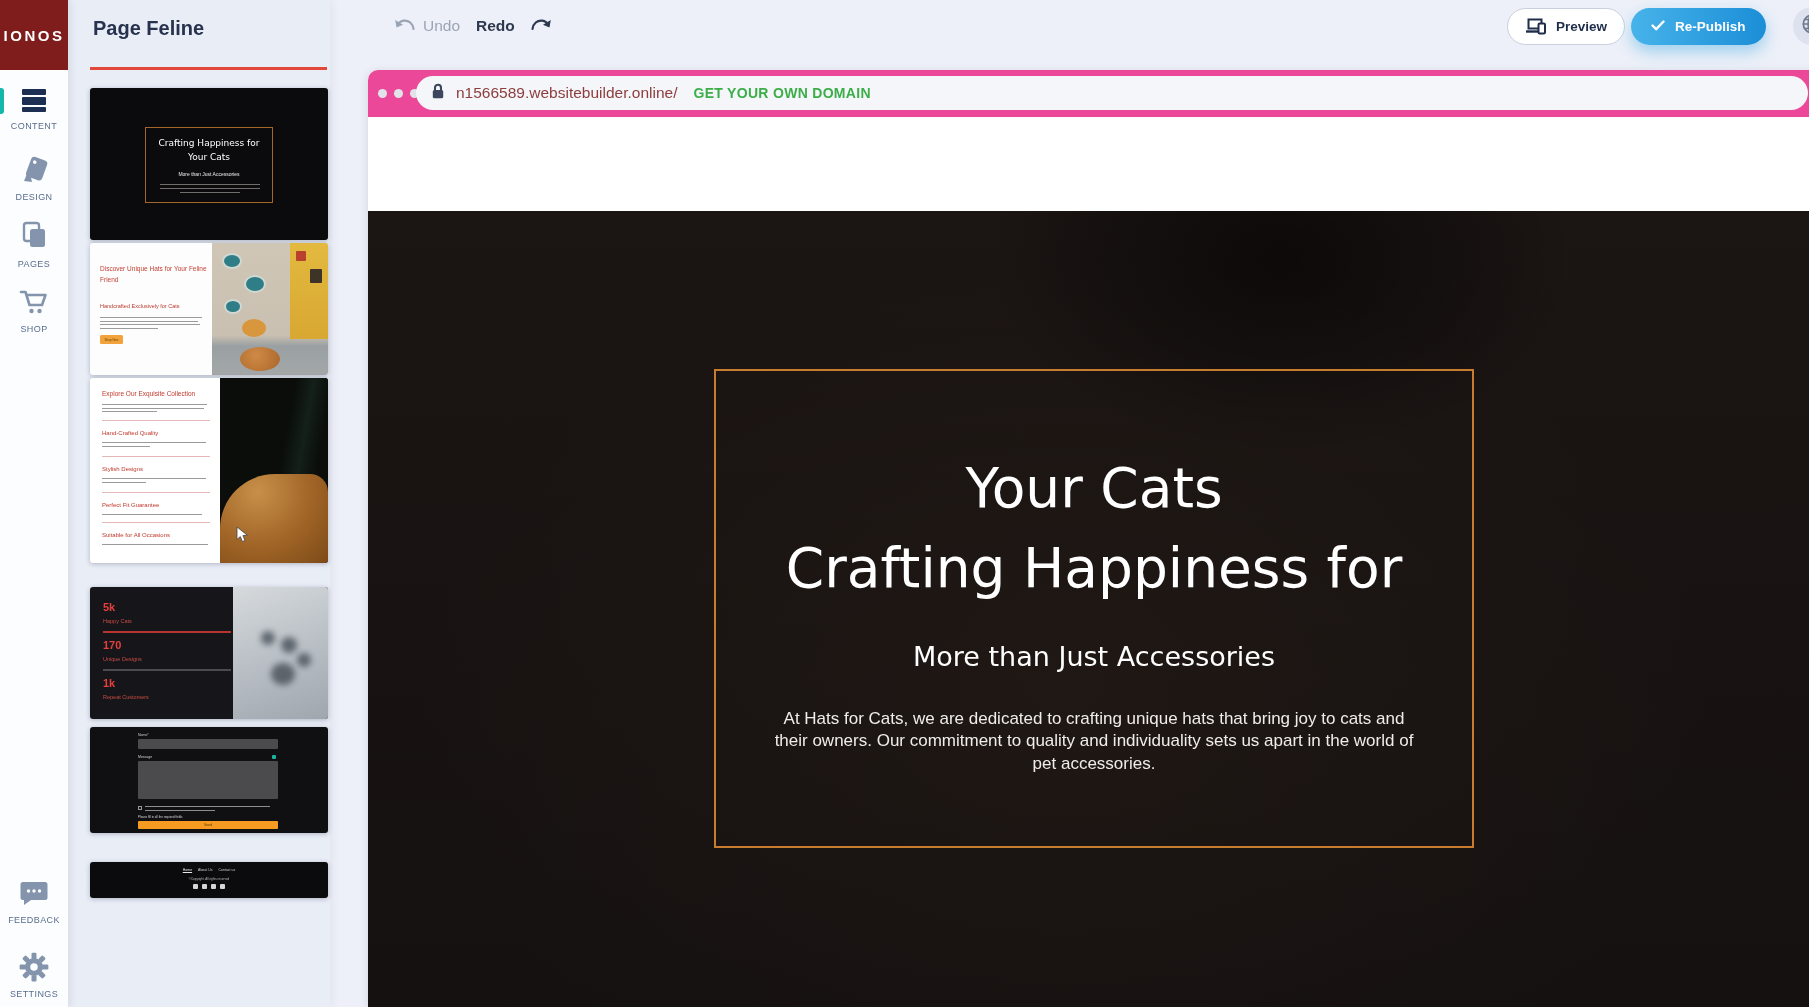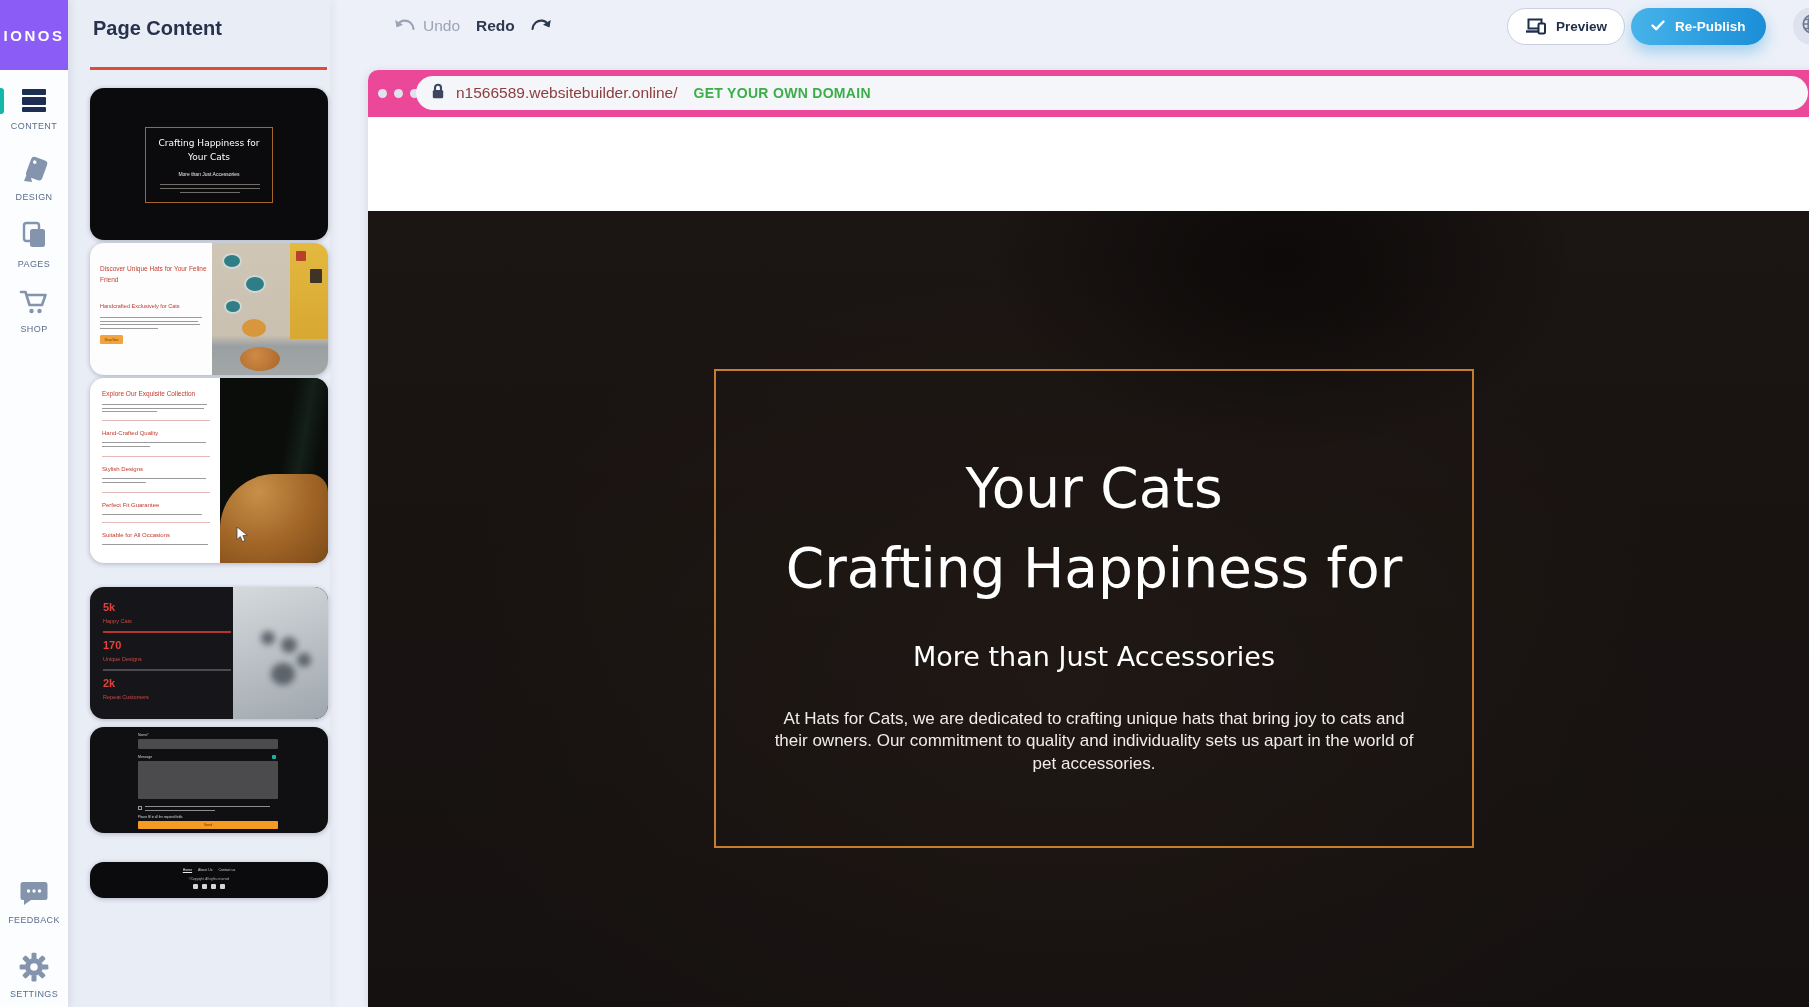--- a/index.html
+++ b/index.html
@@ -7,35 +7,35 @@
   body {
     position:relative; overflow:hidden;
     font-family:"Liberation Sans", sans-serif;
     background:#edf0f8;
   }
   .abs { position:absolute; }
 
   
   .iconbar { position:absolute; left:0; top:0; width:68px; height:100%;
     background:#fbfdff; box-shadow:2px 0 8px rgba(30,40,70,.10); z-index:30; }
-  .logo { width:68px; height:70px; background:#8b5cf6; color:#fff;
+  .logo { width:68px; height:70px; background:#7f1d1d; color:#fff;
     display:flex; align-items:center; justify-content:center;
     font-weight:bold; font-size:15px; letter-spacing:2.5px; }
   .side-item { position:absolute; left:0; width:68px; text-align:center; cursor:pointer; }
   .side-item .lbl { display:block; font-size:9px; letter-spacing:.4px; color:#5a6d8c; margin-top:3px; }
   .active-indicator { position:absolute; left:0; top:88px; width:4px; height:26px;
     background:#14b8ab; border-radius:0 3px 3px 0; }
 
   
   .panel { position:absolute; left:68px; top:0; width:262px; height:100%;
     background:#e9edf6; z-index:20; box-shadow:3px 0 8px rgba(30,40,70,.05); }
   .panel-title { position:absolute; left:25px; top:17px; font-size:20px;
     font-weight:bold; color:#26324e; }
   .tab-rule { position:absolute; left:22px; top:67px; width:237px; height:3px; background:#e2493a; }
-  .thumb { position:absolute; left:22px; width:238px; border-radius:14px;
+  .thumb { position:absolute; left:22px; width:238px; border-radius:3px;
     overflow:hidden; box-shadow:0 1px 5px rgba(20,30,60,.28); cursor:pointer; }
   .ln { position:absolute; height:1px; background:#9b9b9b; }
 
   
   .t1 { top:88px; height:152px; background:#0b0b0d; }
   .t1-box { position:absolute; left:55px; top:39px; width:128px; height:76px;
     border:1px solid #a5662a; }
   .t1-title { position:absolute; top:9px; left:6px; right:6px; text-align:center;
     font-size:9px; line-height:1.55; color:#fff; font-family:"DejaVu Sans",sans-serif; }
   .t1-sub { position:absolute; top:43px; left:0; right:0; text-align:center;
@@ -238,21 +238,21 @@
           <circle cx="12" cy="12" r="7.2"></circle>
           <circle cx="12" cy="12" r="3" fill="#fbfdff"></circle>
         </g>
       </svg>
     </span>
     <span class="lbl">SETTINGS</span>
   </div>
 </aside>
 
 <section class="panel">
-  <h1 class="panel-title">Page Content</h1>
+  <h1 class="panel-title">Page Feline</h1>
   <div class="tab-rule"></div>
 
   <div class="thumb t1">
     <div class="t1-box">
       <div class="t1-title">Crafting Happiness for Your Cats</div>
       <div class="t1-sub">More than Just Accessories</div>
       <div class="ln" style="left:14px; top:56px; width:100px; background:#716d6a;"></div>
       <div class="ln" style="left:14px; top:60px; width:100px; background:#716d6a;"></div>
       <div class="ln" style="left:34px; top:64px; width:60px; background:#716d6a;"></div>
     </div>
@@ -314,21 +314,21 @@
     </svg>
   </div>
 
   <div class="thumb t4">
     <div class="val" style="top:14px;">5k</div>
     <div class="slb" style="top:31px;">Happy Cats</div>
     <div class="shr" style="top:44px; background:#b5342e;"></div>
     <div class="val" style="top:52px;">170</div>
     <div class="slb" style="top:69px;">Unique Designs</div>
     <div class="shr" style="top:82px; background:#4a4a50;"></div>
-    <div class="val" style="top:90px;">2k</div>
+    <div class="val" style="top:90px;">1k</div>
     <div class="slb" style="top:107px;">Repeat Customers</div>
     <div class="t4-img">
       <div class="paw" style="left:28px; top:44px; width:14px; height:14px;"></div>
       <div class="paw" style="left:48px; top:50px; width:16px; height:16px;"></div>
       <div class="paw" style="left:64px; top:66px; width:14px; height:14px;"></div>
       <div class="paw" style="left:38px; top:76px; width:24px; height:22px;"></div>
     </div>
   </div>
 
   <div class="thumb t5">

